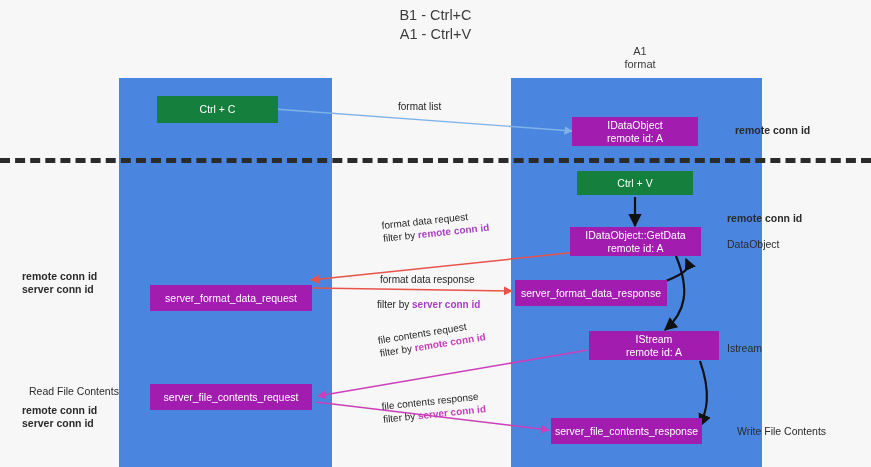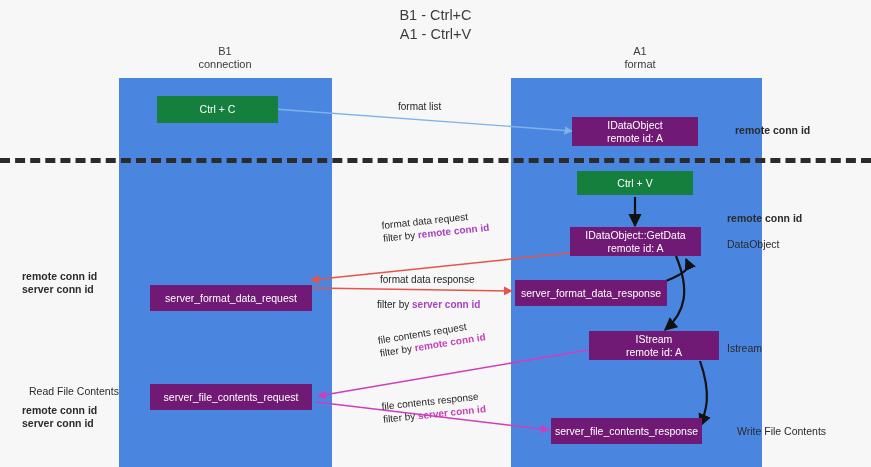--- a/index.html
+++ b/index.html
@@ -9,21 +9,21 @@
   .lane-b1{left:119px;top:78px;width:213px;height:389px;}
   .lane-a1{left:511px;top:78px;width:251px;height:389px;}
   .title{position:absolute;left:0;top:6px;width:871px;text-align:center;font-size:14.5px;color:#3c3c3c;line-height:19px;}
   .col-head{position:absolute;text-align:center;font-size:11px;color:#3c3c3c;line-height:13px;}
   .col-head-b1{left:150px;top:45px;width:150px;}
   .col-head-a1{left:565px;top:45px;width:150px;}
   .divider{position:absolute;left:0;top:158px;width:871px;height:0;border-top:5px dashed #2b2b2b;}
   .box{position:absolute;box-sizing:border-box;display:flex;flex-direction:column;align-items:center;justify-content:center;
        font-size:10.5px;color:#ffffff;text-align:center;line-height:12.5px;}
   .box.green{background:#15803d;}
-  .box.orange{background:#701a75;}
+  .box.orange{background:#a21caf;}
   .box .l2{font-size:10.5px;}
   .edge-label{position:absolute;font-size:10px;color:#1f1f1f;white-space:nowrap;line-height:13px;}
   .edge-label.rot{transform-origin:left top;}
   .purple{color:#a83fc4;font-weight:bold;}
   .magenta{color:#c63fb8;font-weight:bold;}
   .green-t{color:#63b877;font-weight:bold;}
   .side-label{position:absolute;font-size:10.5px;color:#2b2b2b;white-space:nowrap;line-height:14px;}
   .side-label.b{font-weight:bold;}
   svg.wires{position:absolute;left:0;top:0;width:871px;height:467px;pointer-events:none;}
 </style>
@@ -33,24 +33,20 @@
 <div id="stage">
 
   <div class="lane lane-b1"></div>
   <div class="lane lane-a1"></div>
 
   <div class="title">
     <div>B1 - Ctrl+C</div>
     <div>A1 - Ctrl+V</div>
   </div>
 
-  <div class="col-head col-head-b1">
-    <div>B1</div>
-    <div>connection</div>
-  </div>
   <div class="col-head col-head-a1">
     <div>A1</div>
     <div>format</div>
   </div>
 
   <svg class="wires">
     <defs>
       <marker id="ar-blue" markerWidth="7" markerHeight="7" refX="5.4" refY="3" orient="auto">
         <path d="M0,0 L6,3 L0,6 z" fill="#7fb3e8"></path>
       </marker>

